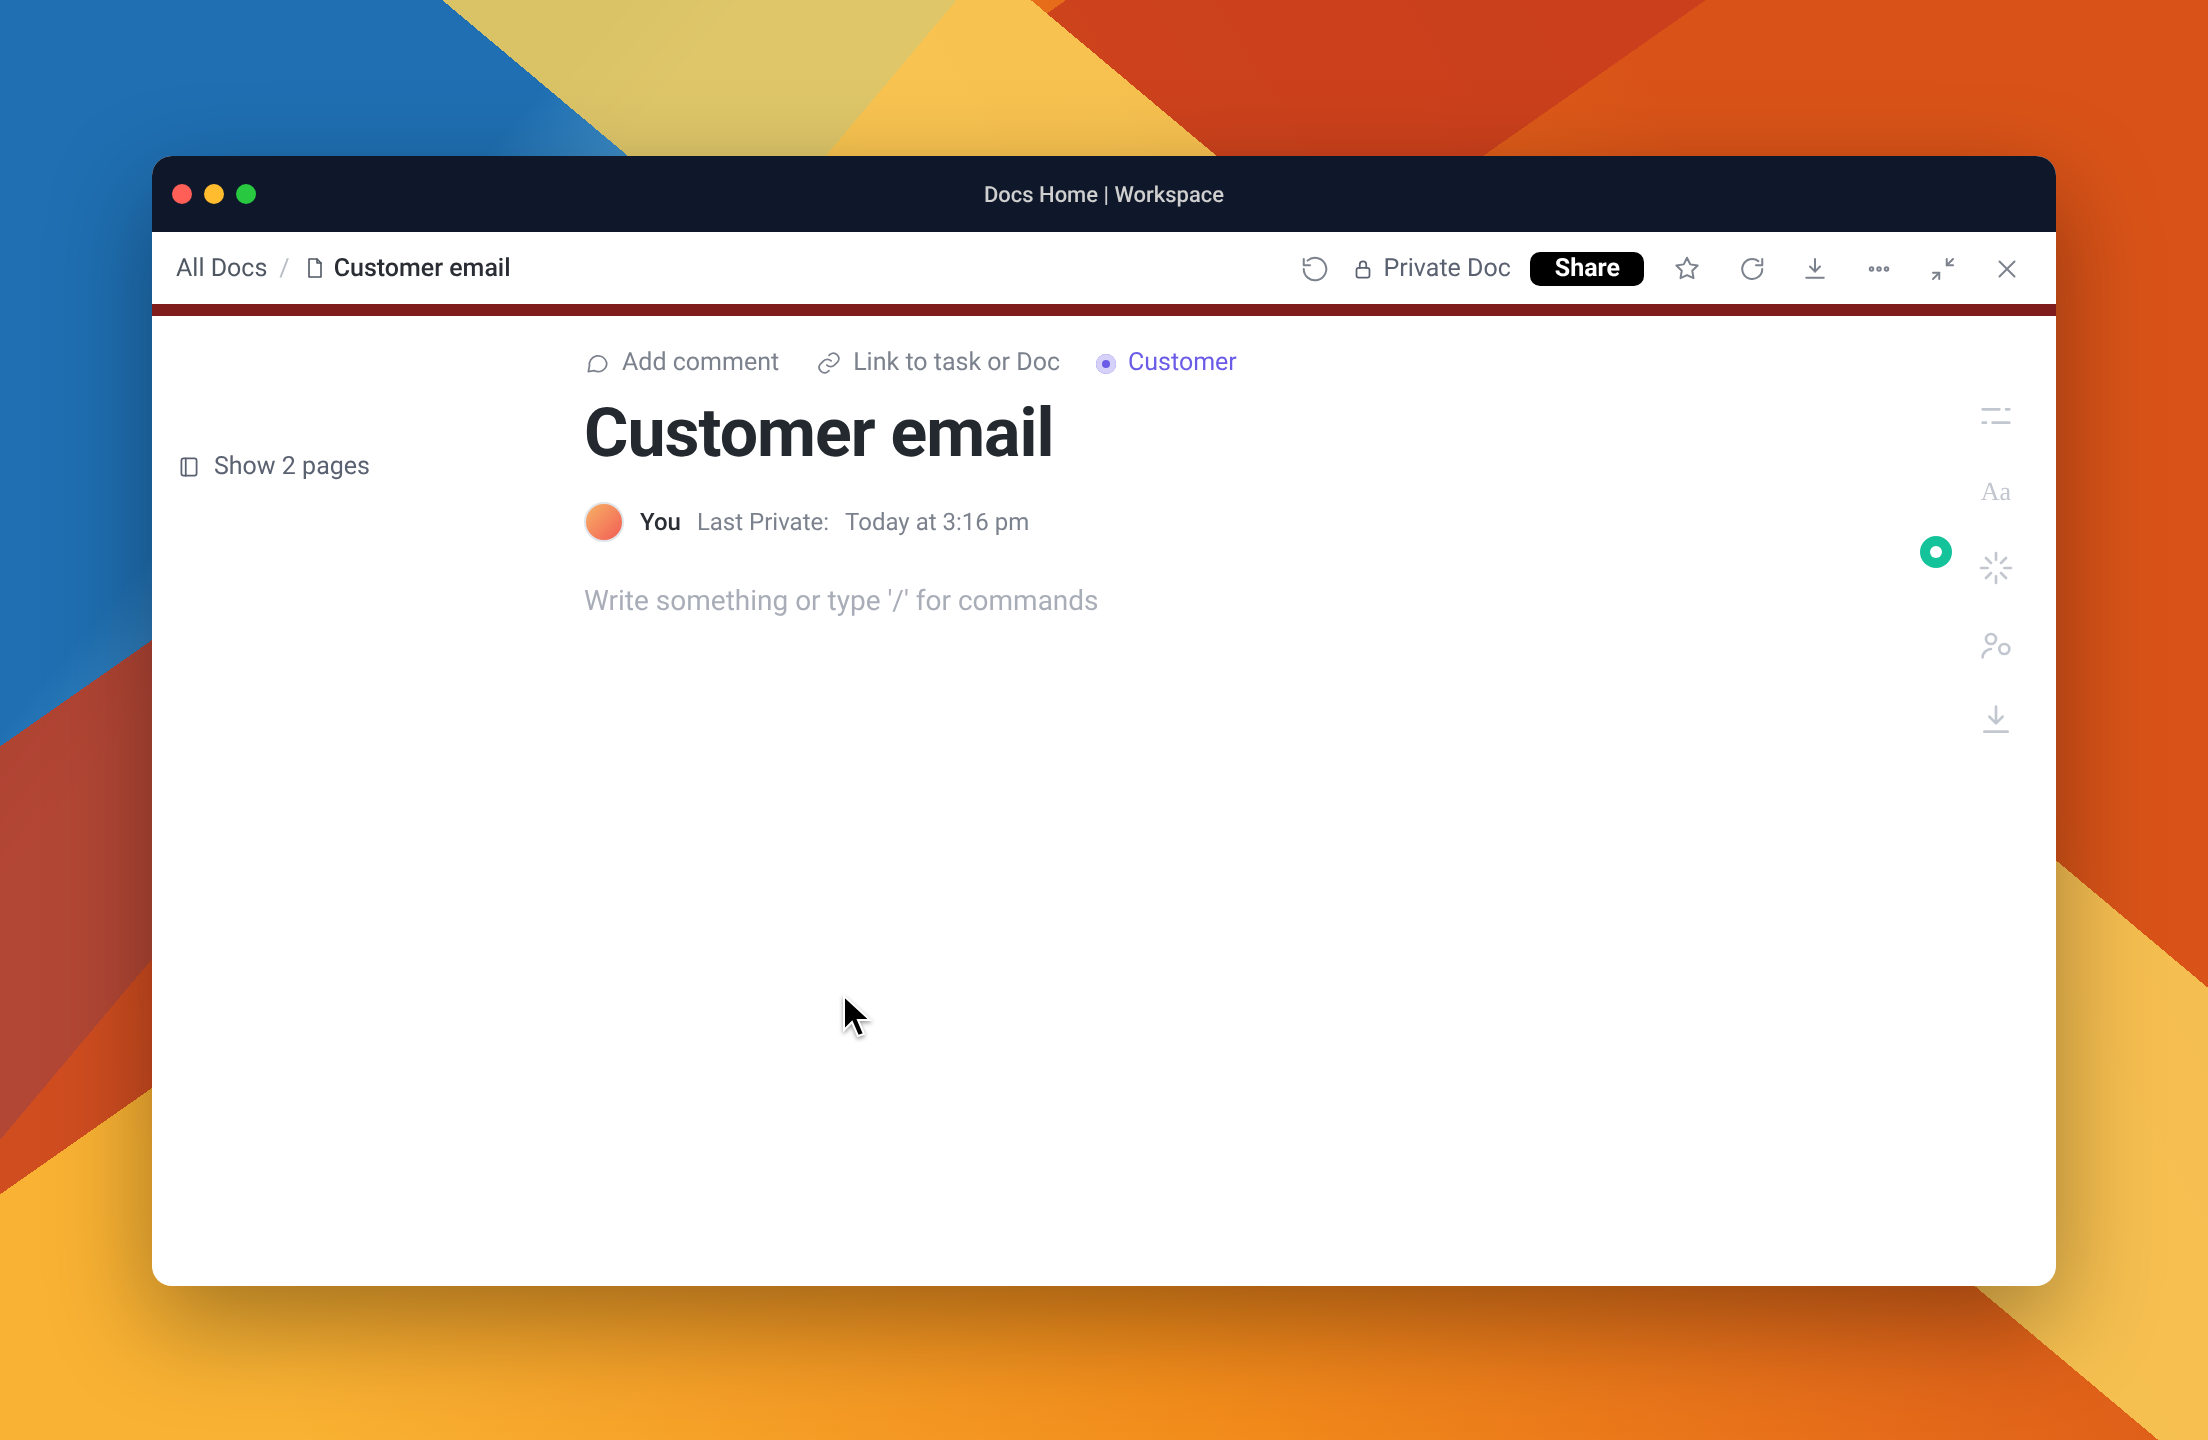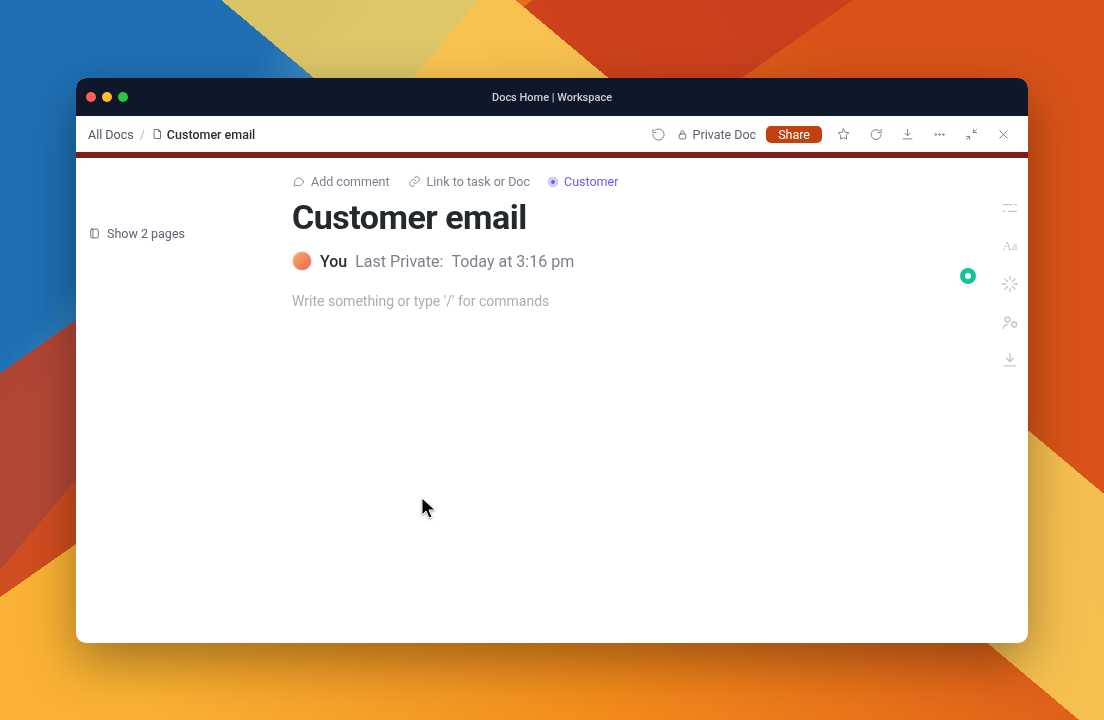--- a/index.html
+++ b/index.html
@@ -40,42 +40,42 @@
     padding:0 12px;font-size:12.5px;color:#4f5762;
   }
   .crumb-link{color:#4f5762;}
   .crumb-sep{margin:0 6px;color:#b7bcc4;}
   .crumb-icon{width:12px;height:12px;margin-right:4px;vertical-align:-1px;}
   .crumb-current{color:#2a2e34;font-weight:500;}
   .spacer{flex:1;}
   .tool-icon-btn{width:26px;height:26px;display:flex;align-items:center;justify-content:center;color:#7c828d;border-radius:4px;}
   .tool-icon-btn svg{width:15px;height:15px;}
   .privacy{display:flex;align-items:center;gap:4px;color:#5a6170;margin:0 10px 0 4px;}
-  .share-btn{background:#c2410c;color:#fff;font-weight:400;padding:1px 12px;border-radius:5px;font-size:12.5px;margin-right:8px;}
+  .share-btn{background:#000000;color:#fff;font-weight:700;padding:1px 12px;border-radius:5px;font-size:12.5px;margin-right:8px;}
   .tool-cluster{display:flex;align-items:center;gap:6px;}
   
   .body{flex:1;display:flex;position:relative;}
   .side{width:182px;padding:14px 12px 0 12px;font-size:12.5px;color:#5a6170;}
   .show-pages{display:flex;align-items:center;gap:6px;padding:4px 0;}
   .main{flex:1;padding:10px 40px 0 10px;position:relative;}
   .doc-actions{display:flex;gap:18px;font-size:12.5px;color:#7c828d;margin:6px 0 8px 0;}
   .doc-action{display:flex;align-items:center;gap:6px;}
   .doc-action.summarize{color:#6b5ce7;}
   .doc-action.summarize .dot{width:10px;height:10px;border-radius:50%;background:#6b5ce7;box-shadow:inset 0 0 0 3px #d5d1f8;}
   .doc-title{font-size:34px;font-weight:700;color:#24292f;letter-spacing:-.5px;margin:0;}
-  .meta{display:flex;align-items:center;gap:8px;margin-top:14px;font-size:16px;color:#7c828d;}
+  .meta{display:flex;align-items:center;gap:8px;margin-top:14px;font-size:12px;color:#7c828d;}
   .avatar{width:18px;height:18px;border-radius:50%;background:linear-gradient(135deg,#f7b267,#f25c54);border:1px solid #e1e4e8;}
   .meta .you{color:#2a2e34;font-weight:500;}
   .editor{margin-top:22px;min-height:200px;font-size:14px;color:#24292f;outline:none;}
   .editor:empty::before{content:attr(data-placeholder);color:#a8adb7;}
   
   .grammarly{position:absolute;right:52px;top:110px;width:16px;height:16px;border-radius:50%;background:#15c39a;display:flex;align-items:center;justify-content:center;}
   .grammarly::after{content:"";width:6px;height:6px;border-radius:50%;background:#fff;}
   
-  .rail{position:absolute;right:8px;top:40px;display:flex;flex-direction:column;gap:18px;color:#c1c6cf;}
+  .rail{position:absolute;right:20px;top:40px;display:flex;flex-direction:column;gap:18px;color:#c1c6cf;}
   .rail div{width:20px;height:20px;display:flex;align-items:center;justify-content:center;}
   
   .cursor{position:absolute;left:344px;top:338px;pointer-events:none;}
   .cursor svg{width:20px;height:24px;filter:drop-shadow(0 1px 1px rgba(0,0,0,.4));}
   
   .ico{stroke:currentColor;stroke-width:1.6;fill:none;stroke-linecap:round;stroke-linejoin:round;}
 </style>
 </head>
 <body>
 

